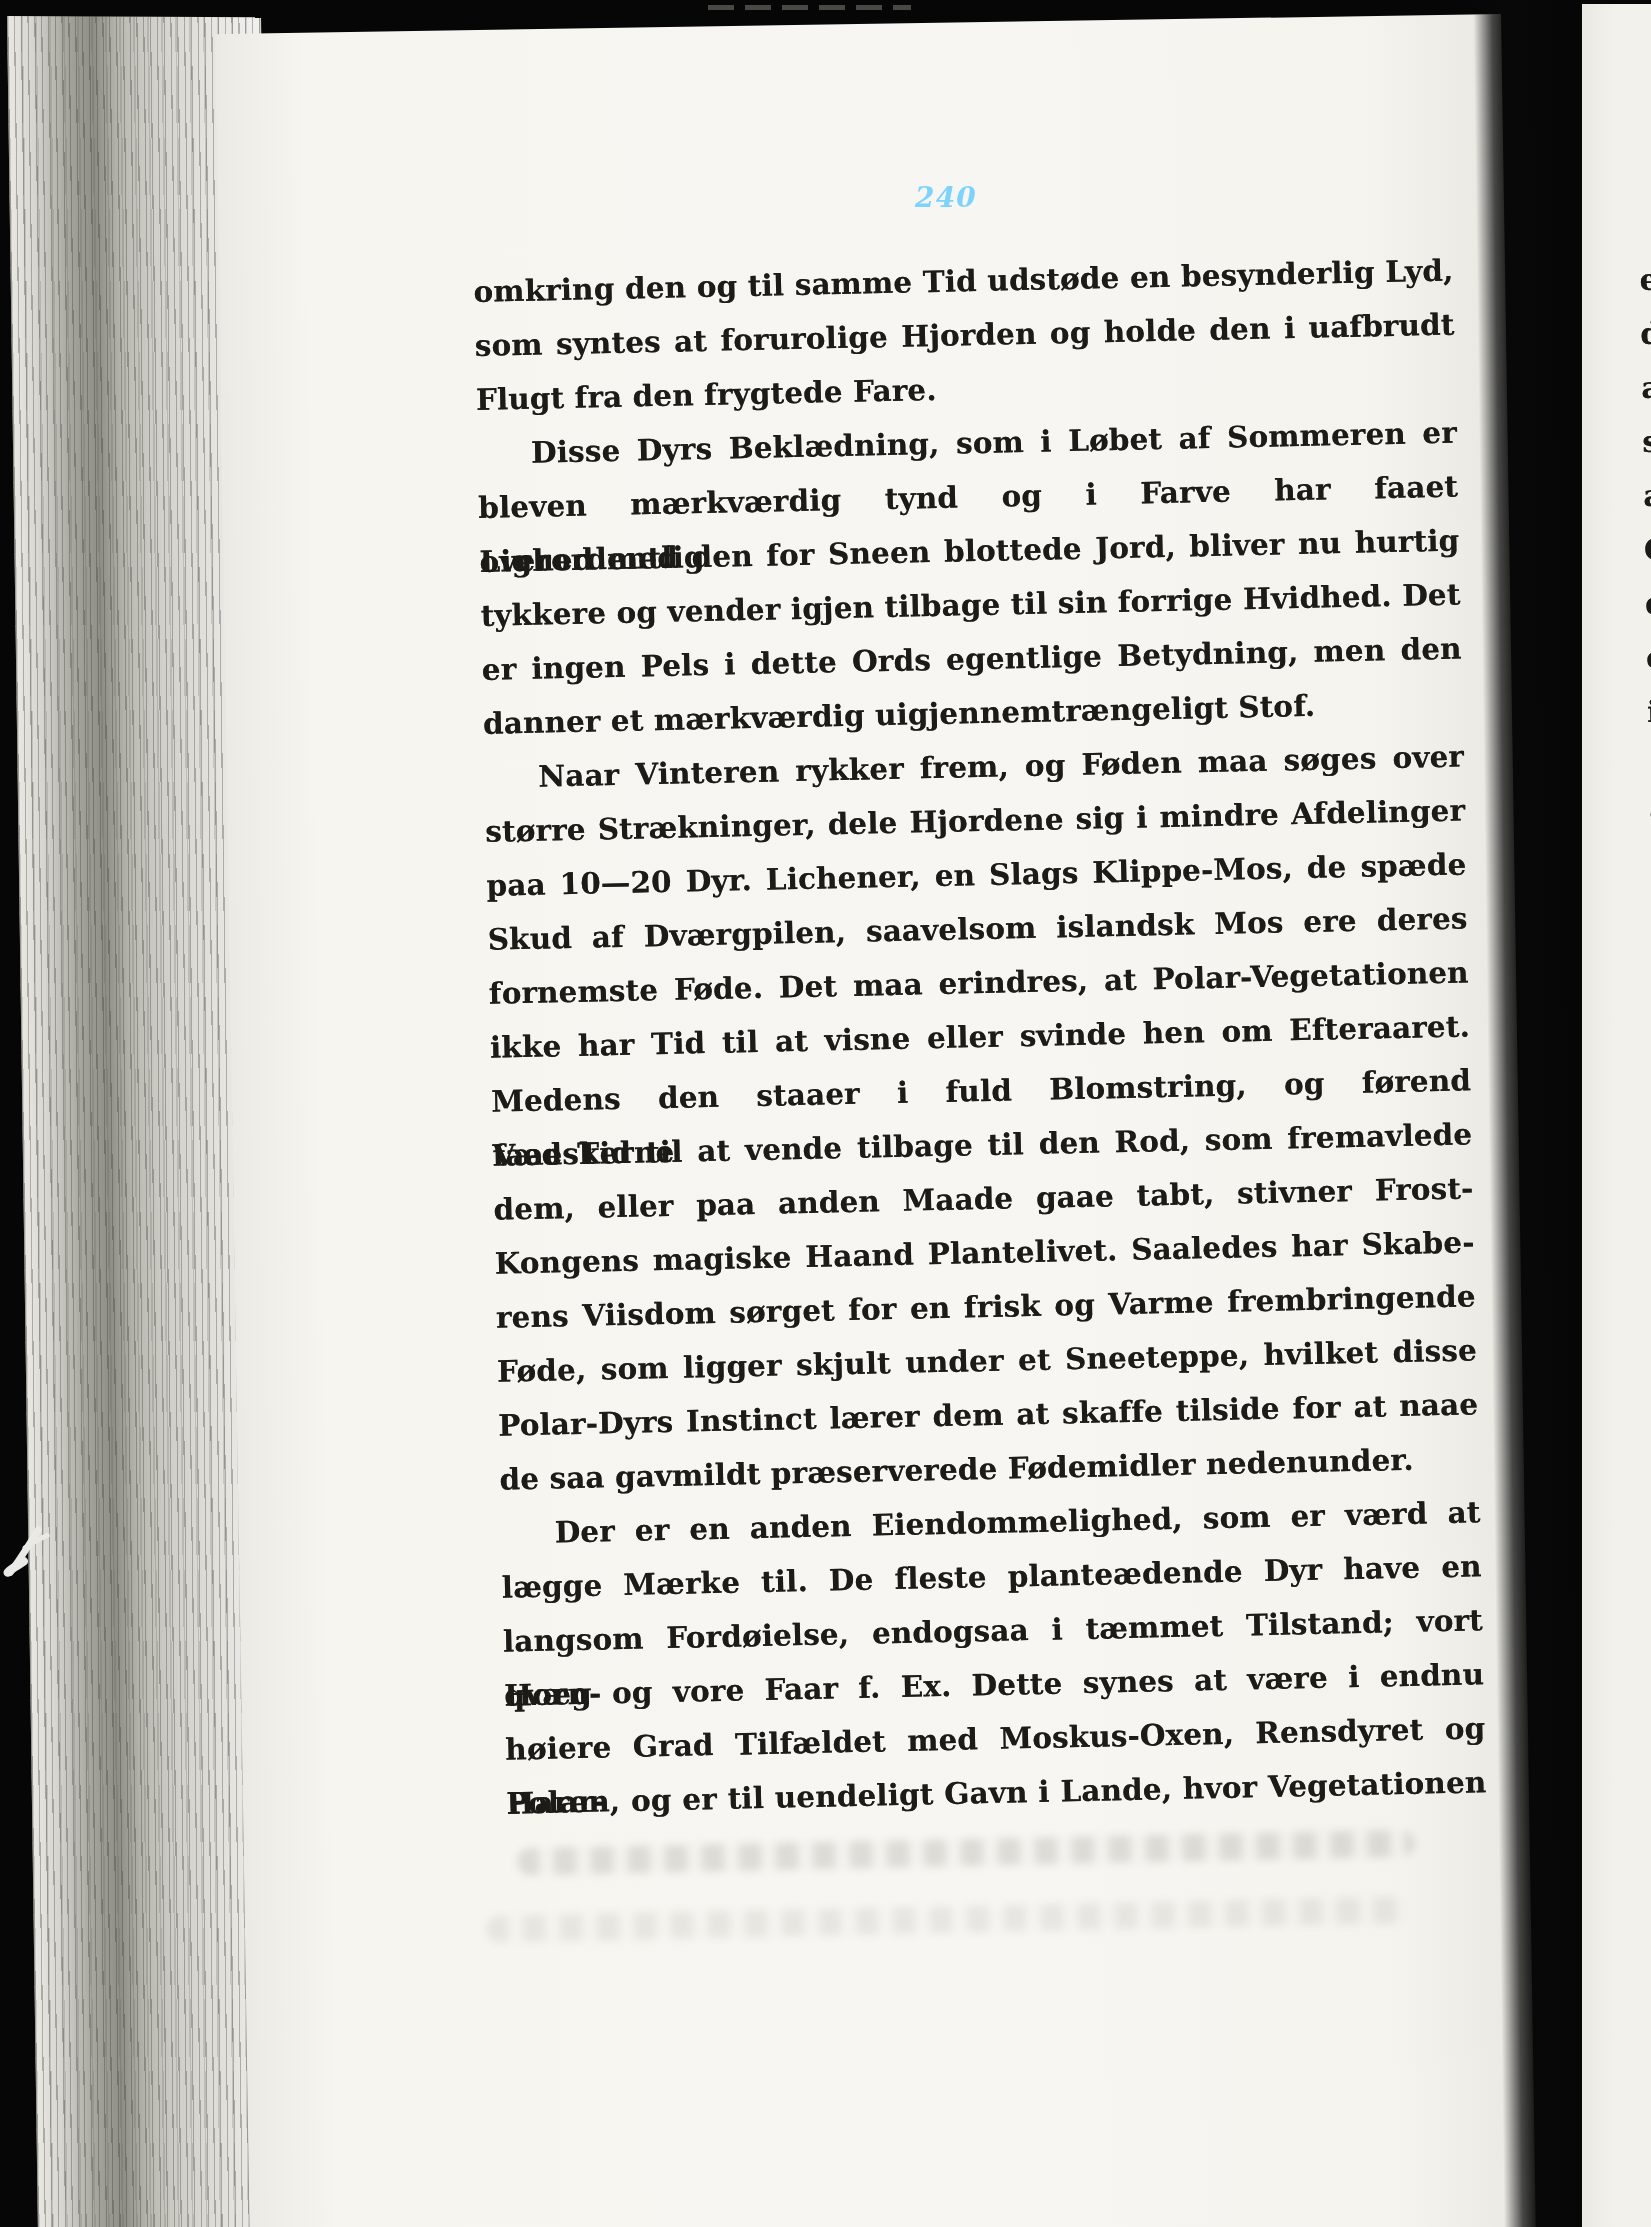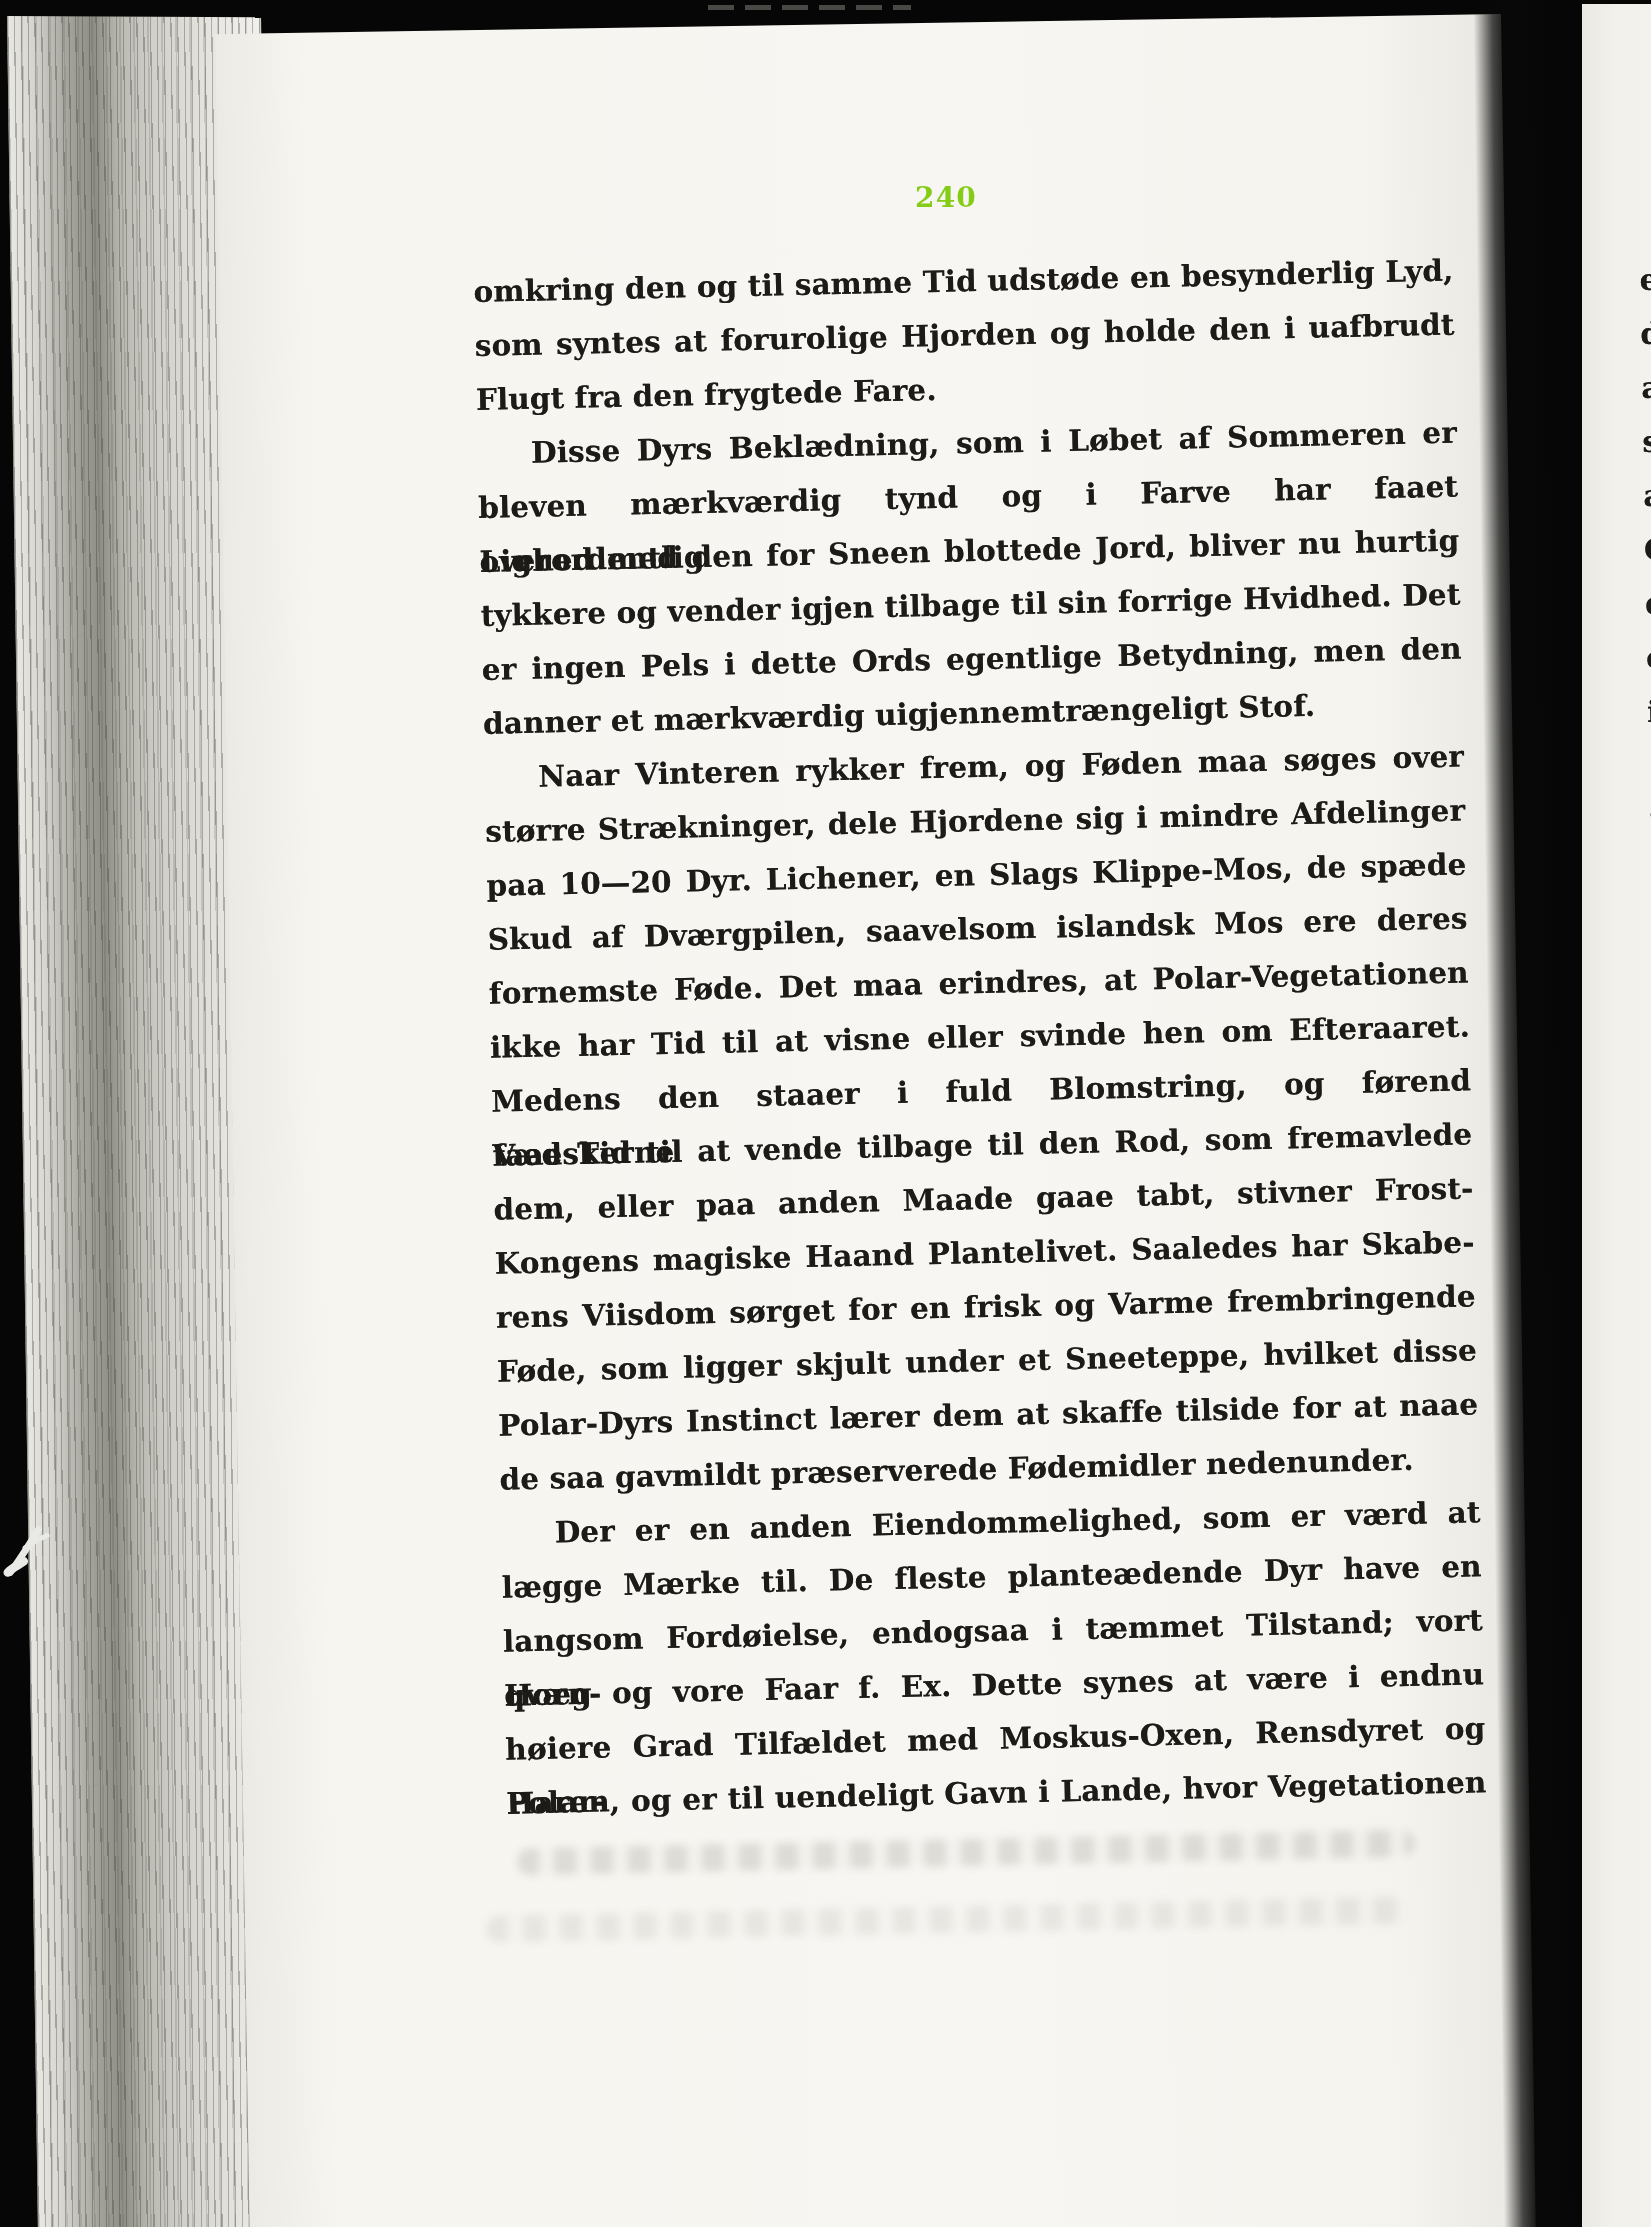--- a/index.html
+++ b/index.html
@@ -22,21 +22,21 @@
 
   
   .left-page{
     position:absolute;left:215px;top:13.5px;width:1286px;height:2215px;
     transform:rotate(-0.9deg);transform-origin:100% 0;
     background:linear-gradient(90deg,#eceae5 0%,#f6f5f0 7%,#f7f6f2 60%,#f4f3ee 90%,#e8e7e1 100%);
   }
 
   .page-number{
     position:absolute;left:900px;top:181px;width:92px;
-    text-align:center;font-size:28px;font-weight:700;color:#84cc16;letter-spacing:1.2px;
+    text-align:center;font-size:28px;font-weight:700;color:#7dd3fc;letter-spacing:1.2px;font-style:italic;
   }
 
   .text-block{
     position:absolute;left:473px;top:265px;width:980px;
     transform:rotate(-1.25deg);transform-origin:0 0;
     color:#1d1b17;
   }
   .line{
     height:54px;line-height:54px;font-size:29.5px;font-weight:700;
     text-align:justify;text-align-last:justify;

